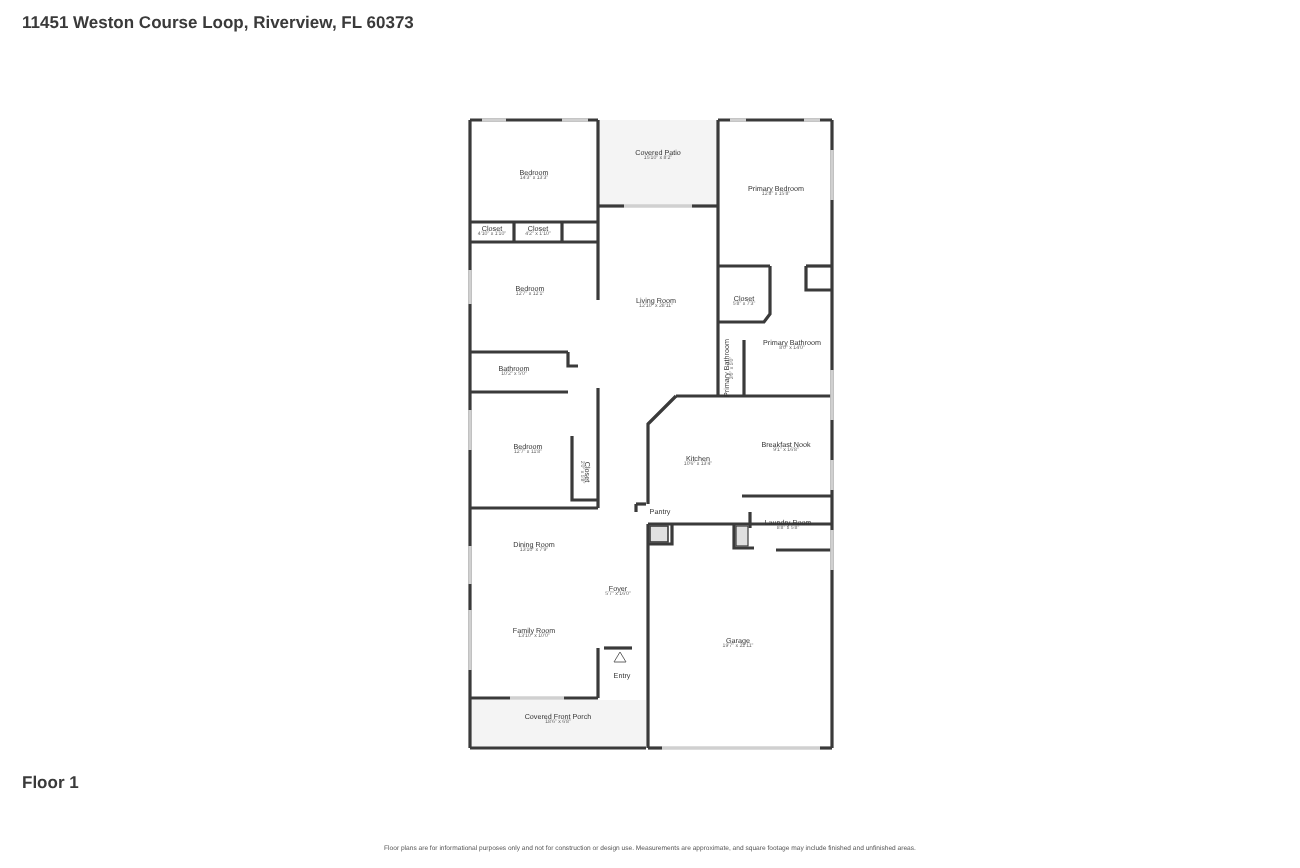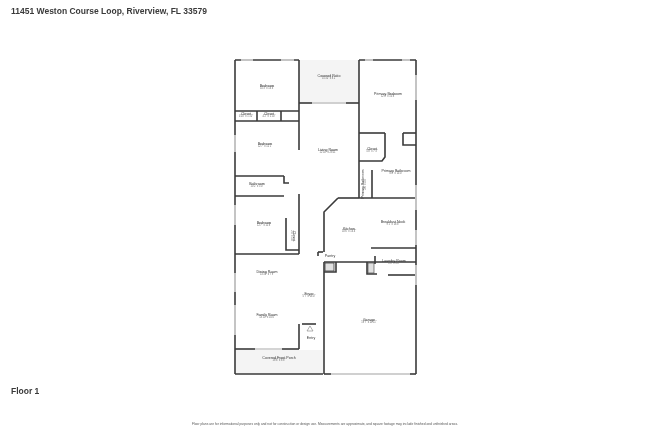--- a/index.html
+++ b/index.html
@@ -11,21 +11,21 @@
   .plan { position:absolute; left:0; top:0; width:650px; height:434px; }
   .room { position:absolute; text-align:center; line-height:1.15; transform:translate(-50%,-50%); white-space:nowrap; }
   .room .n { font-size:3.6px; color:#333; display:block; }
   .room .d { font-size:2.6px; color:#666; display:block; }
   .vert { transform:translate(-50%,-50%) rotate(90deg); }
   .vertl { transform:translate(-50%,-50%) rotate(-90deg); }
 </style>
 </head>
 <body>
 
-<div class="address">11451 Weston Course Loop, Riverview, FL 33579</div>
+<div class="address">11451 Weston Course Loop, Riverview, FL 60373</div>
 
 <svg class="plan" viewBox="0 0 650 434" xmlns="http://www.w3.org/2000/svg">
 
   <rect x="299" y="60" width="60" height="43" fill="#f4f4f4"></rect>
   <rect x="235" y="350" width="88" height="24" fill="#f4f4f4"></rect>
   <g stroke="#3a3a3a" stroke-width="1.6" fill="none">
 
     <path d="M235 60 V374"></path>
 
     <path d="M235 60 H299"></path>

